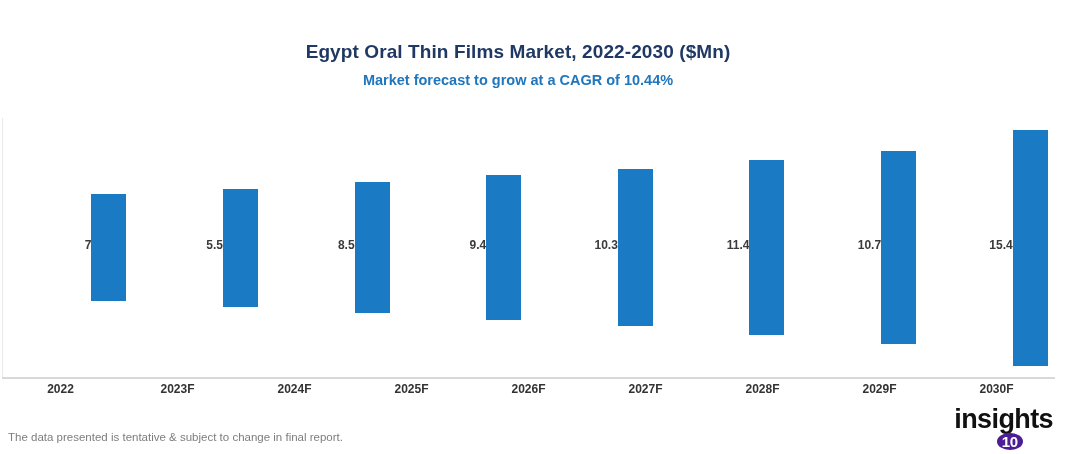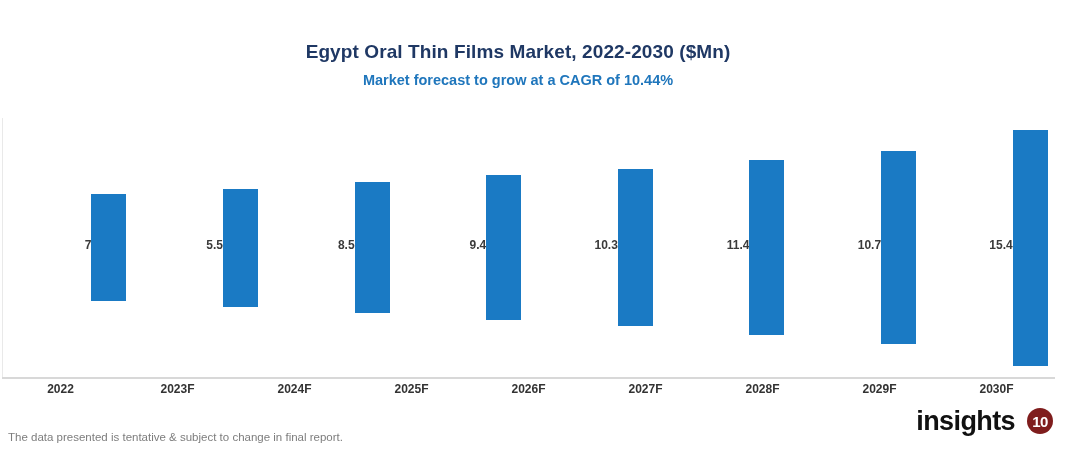--- a/index.html
+++ b/index.html
@@ -126,34 +126,35 @@
     color: #7d7d7d;
     line-height: 14px;
   }
   #logo-block {
     position: absolute;
     right: 14px;
     top: 405px;
     display: flex;
     align-items: center;
     height: 32px;
+    flex-direction: column;
   }
   #logo-wordmark {
     font-size: 27px;
     font-weight: bold;
     color: #111111;
     letter-spacing: -0.6px;
     line-height: 28px;
   }
   #logo-badge {
     margin-left: 12px;
     width: 26px;
     height: 26px;
     border-radius: 50%;
-    background: #7f1d1d;
+    background: #4c1d95;
     color: #ffffff;
     font-size: 15px;
     font-weight: bold;
     display: flex;
     align-items: center;
     justify-content: center;
     letter-spacing: -0.5px;
   }
 </style>
 </head>

